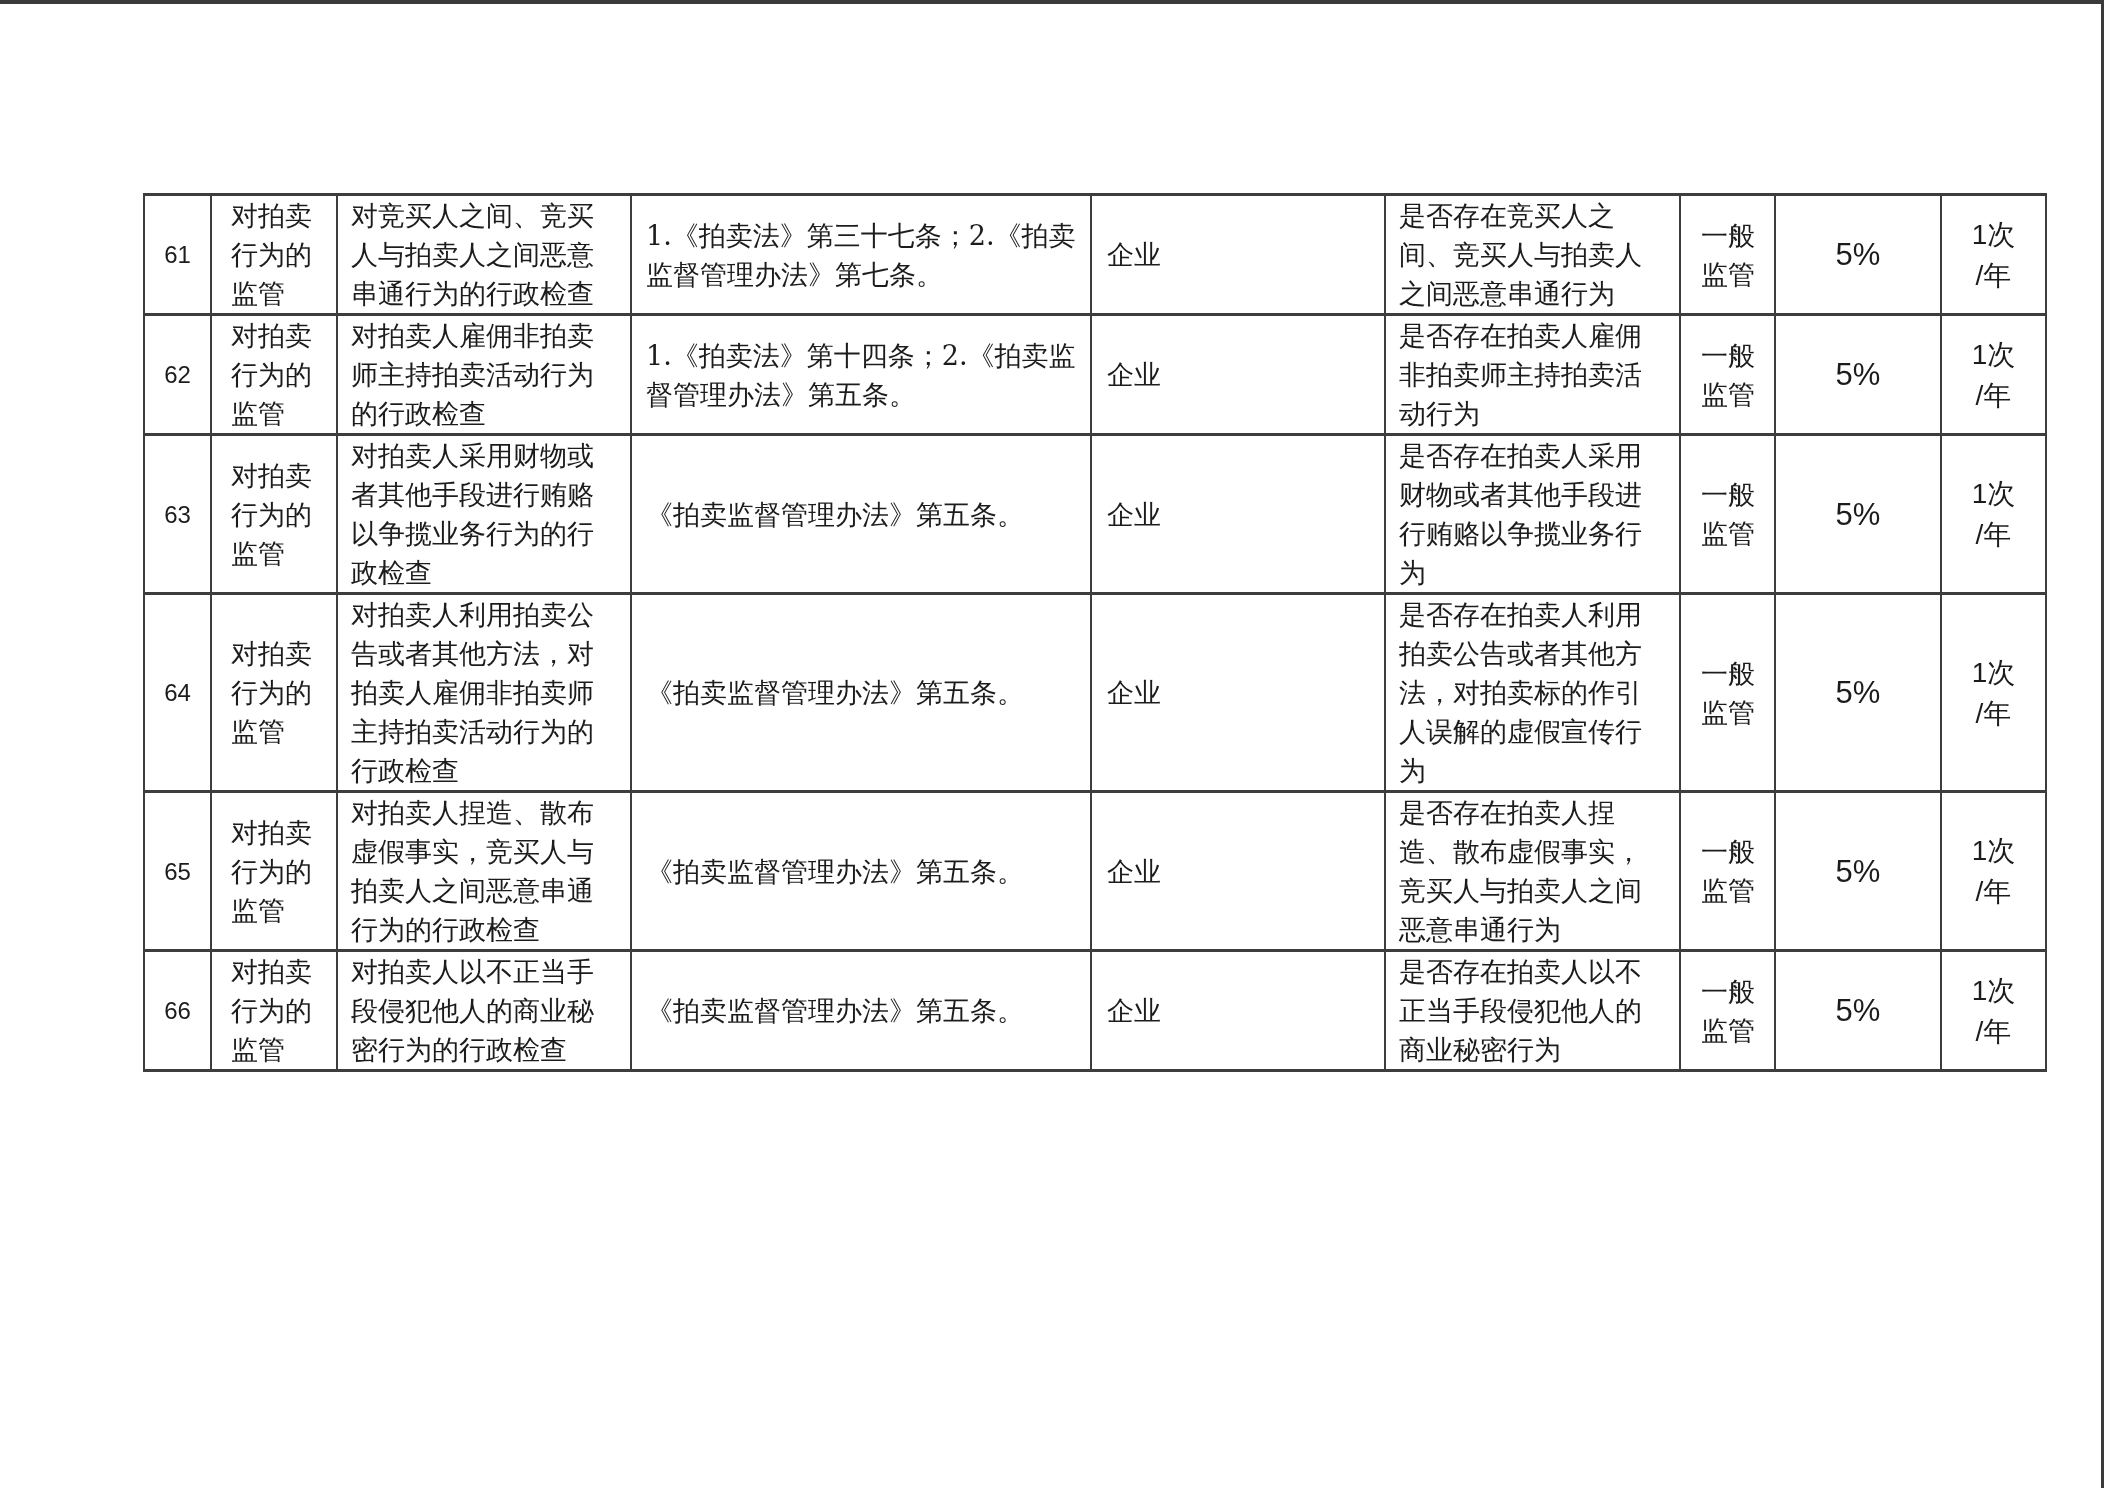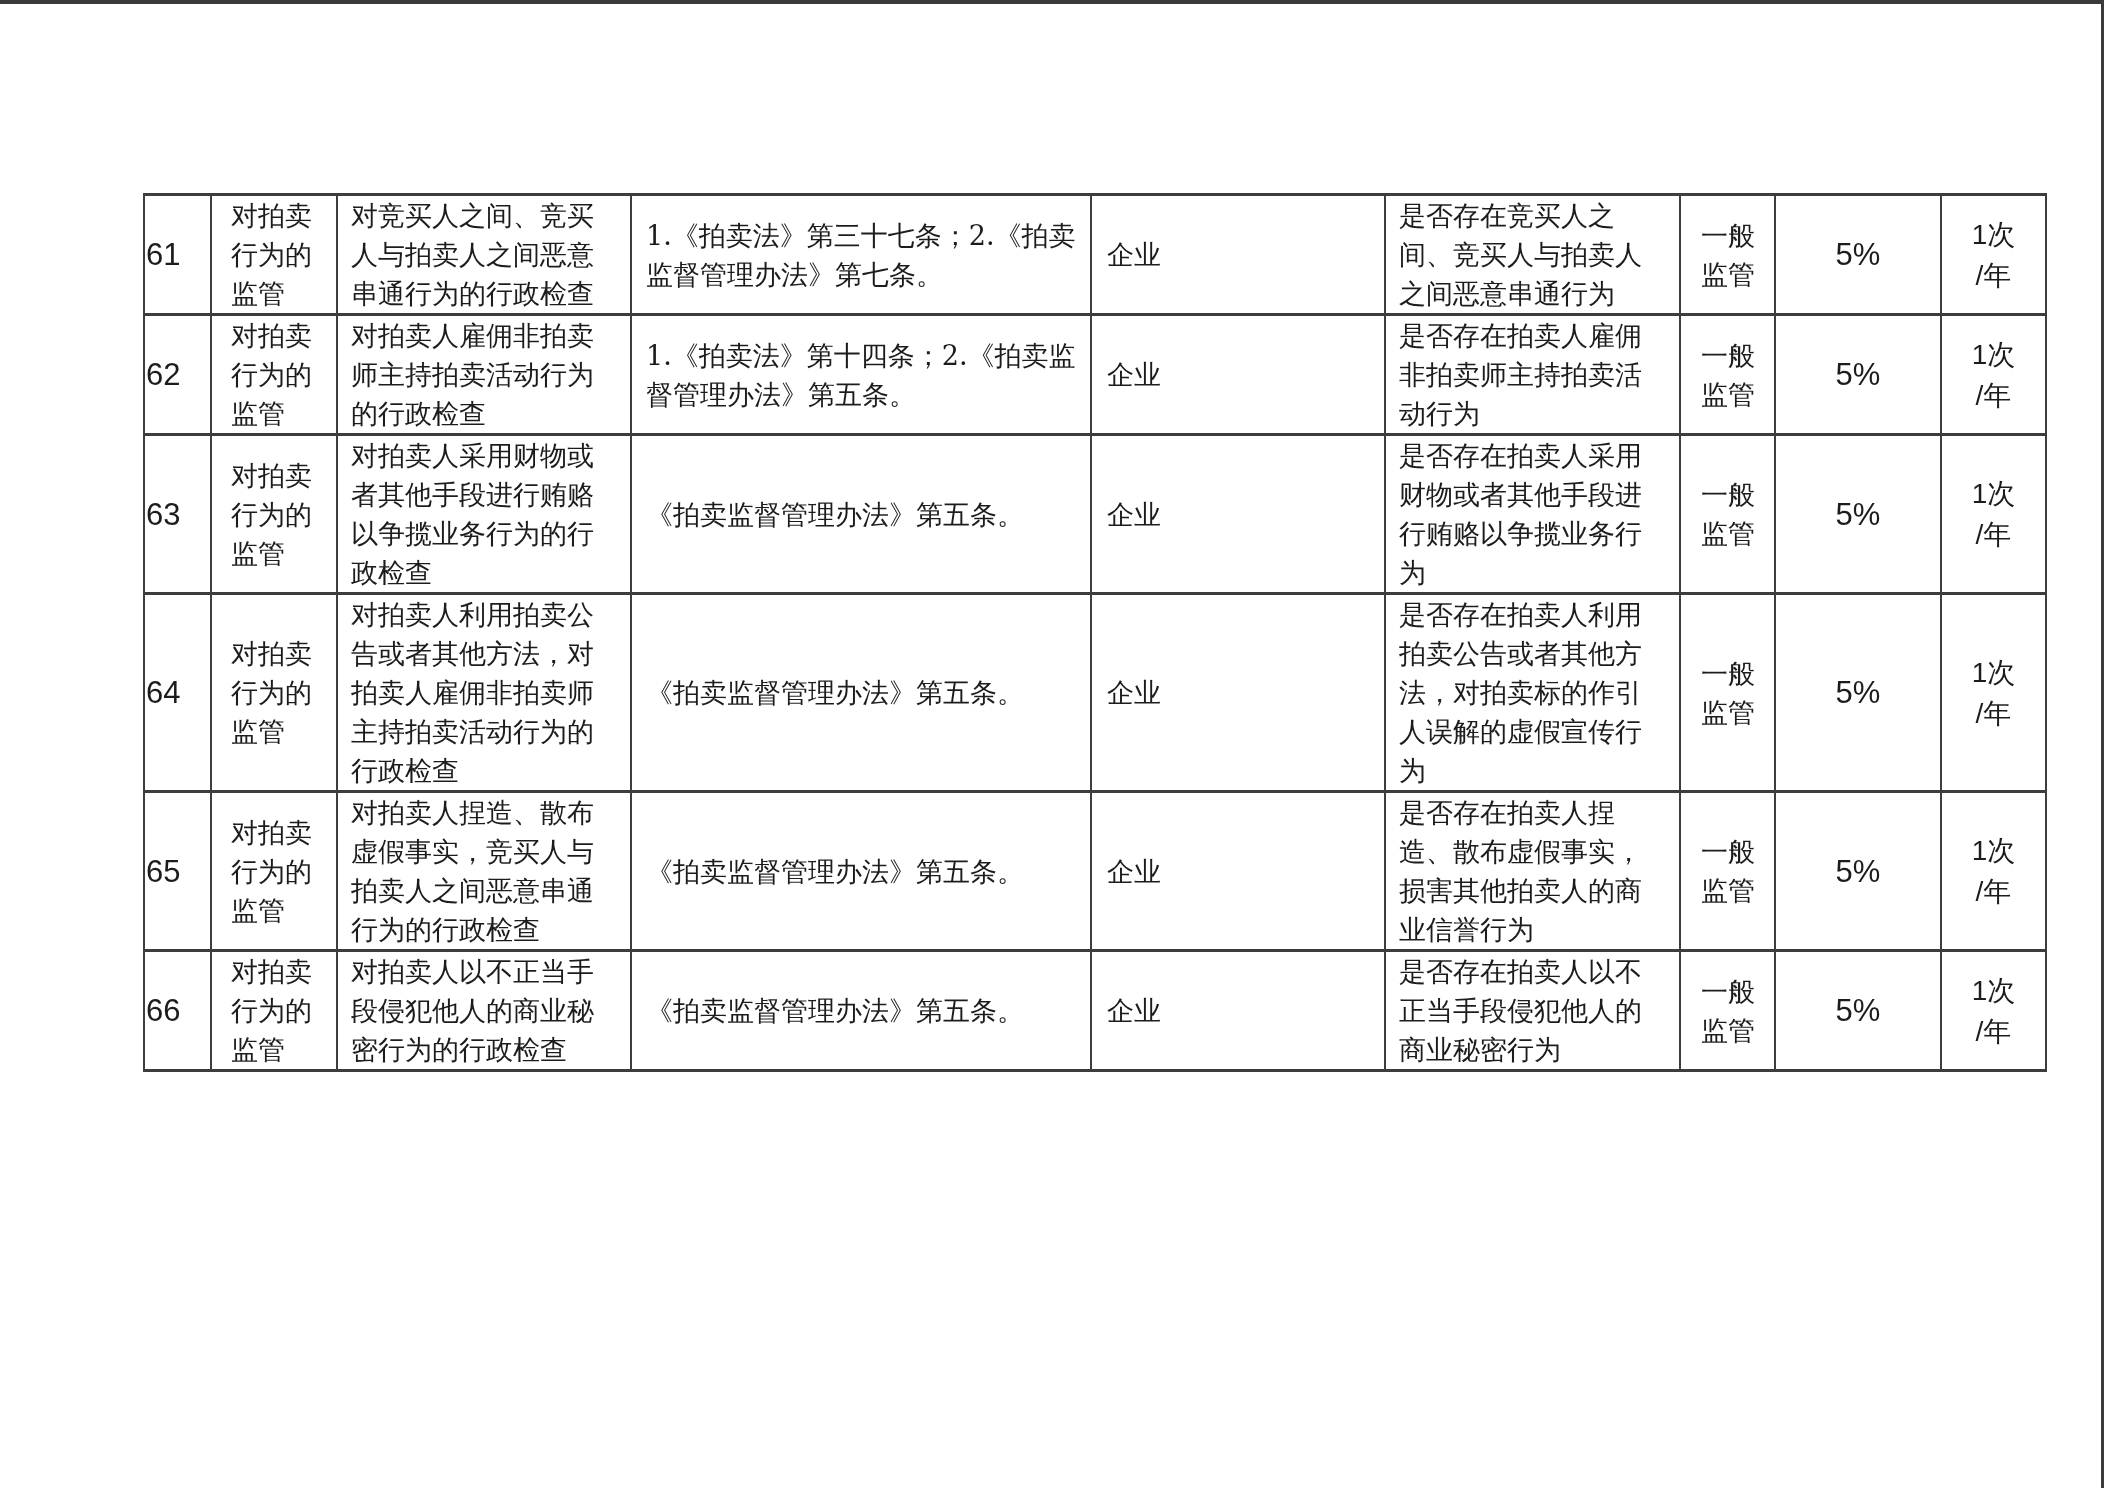--- a/index.html
+++ b/index.html
@@ -19,21 +19,21 @@
     font-size:27px;line-height:39px;vertical-align:middle;
     overflow:hidden;word-break:normal;
   }
   tr.r61{height:120px}
   tr.r62{height:119px}
   tr.r63{height:156px}
   tr.r64{height:195px}
   tr.r65{height:159px}
   tr.r66{height:116px}
 
-  td.seq{text-align:left;font-family:"Liberation Sans",sans-serif;font-size:31px;}
+  td.seq{text-align:center;font-family:"Liberation Sans",sans-serif;font-size:24px;}
   td.cat{text-align:left;padding:0 19px;}
   td.item{padding:0 13px;margin-left:42px;}
   td.legal{padding:0 14px;}
   td.target{padding:0 15px;}
   td.content{padding:0 13px;}
   td.type{text-align:right;padding:0 19px;}
   td.ratio{text-align:center;font-family:"Liberation Sans",sans-serif;font-size:31px;}
   td.freq{text-align:center;}
   .freq-box{display:inline-block;text-align:center;font-family:"Liberation Sans","DejaVu Serif",sans-serif;font-size:28px;line-height:41px;}
   .freq-box span{display:block;}
@@ -113,21 +113,21 @@
       <div class="freq-box"><span>1次</span><span>/年</span></div>
     </td>
   </tr>
 
   <tr class="r65">
     <td class="seq">65</td>
     <td class="cat">对拍卖行为的监管</td>
     <td class="item">对拍卖人捏造、散布虚假事实，竞买人与拍卖人之间恶意串通行为的行政检查</td>
     <td class="legal">《拍卖监督管理办法》第五条。</td>
     <td class="target">企业</td>
-    <td class="content">是否存在拍卖人捏造、散布虚假事实，损害其他拍卖人的商业信誉行为</td>
+    <td class="content">是否存在拍卖人捏造、散布虚假事实，竞买人与拍卖人之间恶意串通行为</td>
     <td class="type">一般监管</td>
     <td class="ratio">5%</td>
     <td class="freq">
       <div class="freq-box"><span>1次</span><span>/年</span></div>
     </td>
   </tr>
 
   <tr class="r66">
     <td class="seq">66</td>
     <td class="cat">对拍卖行为的监管</td>

